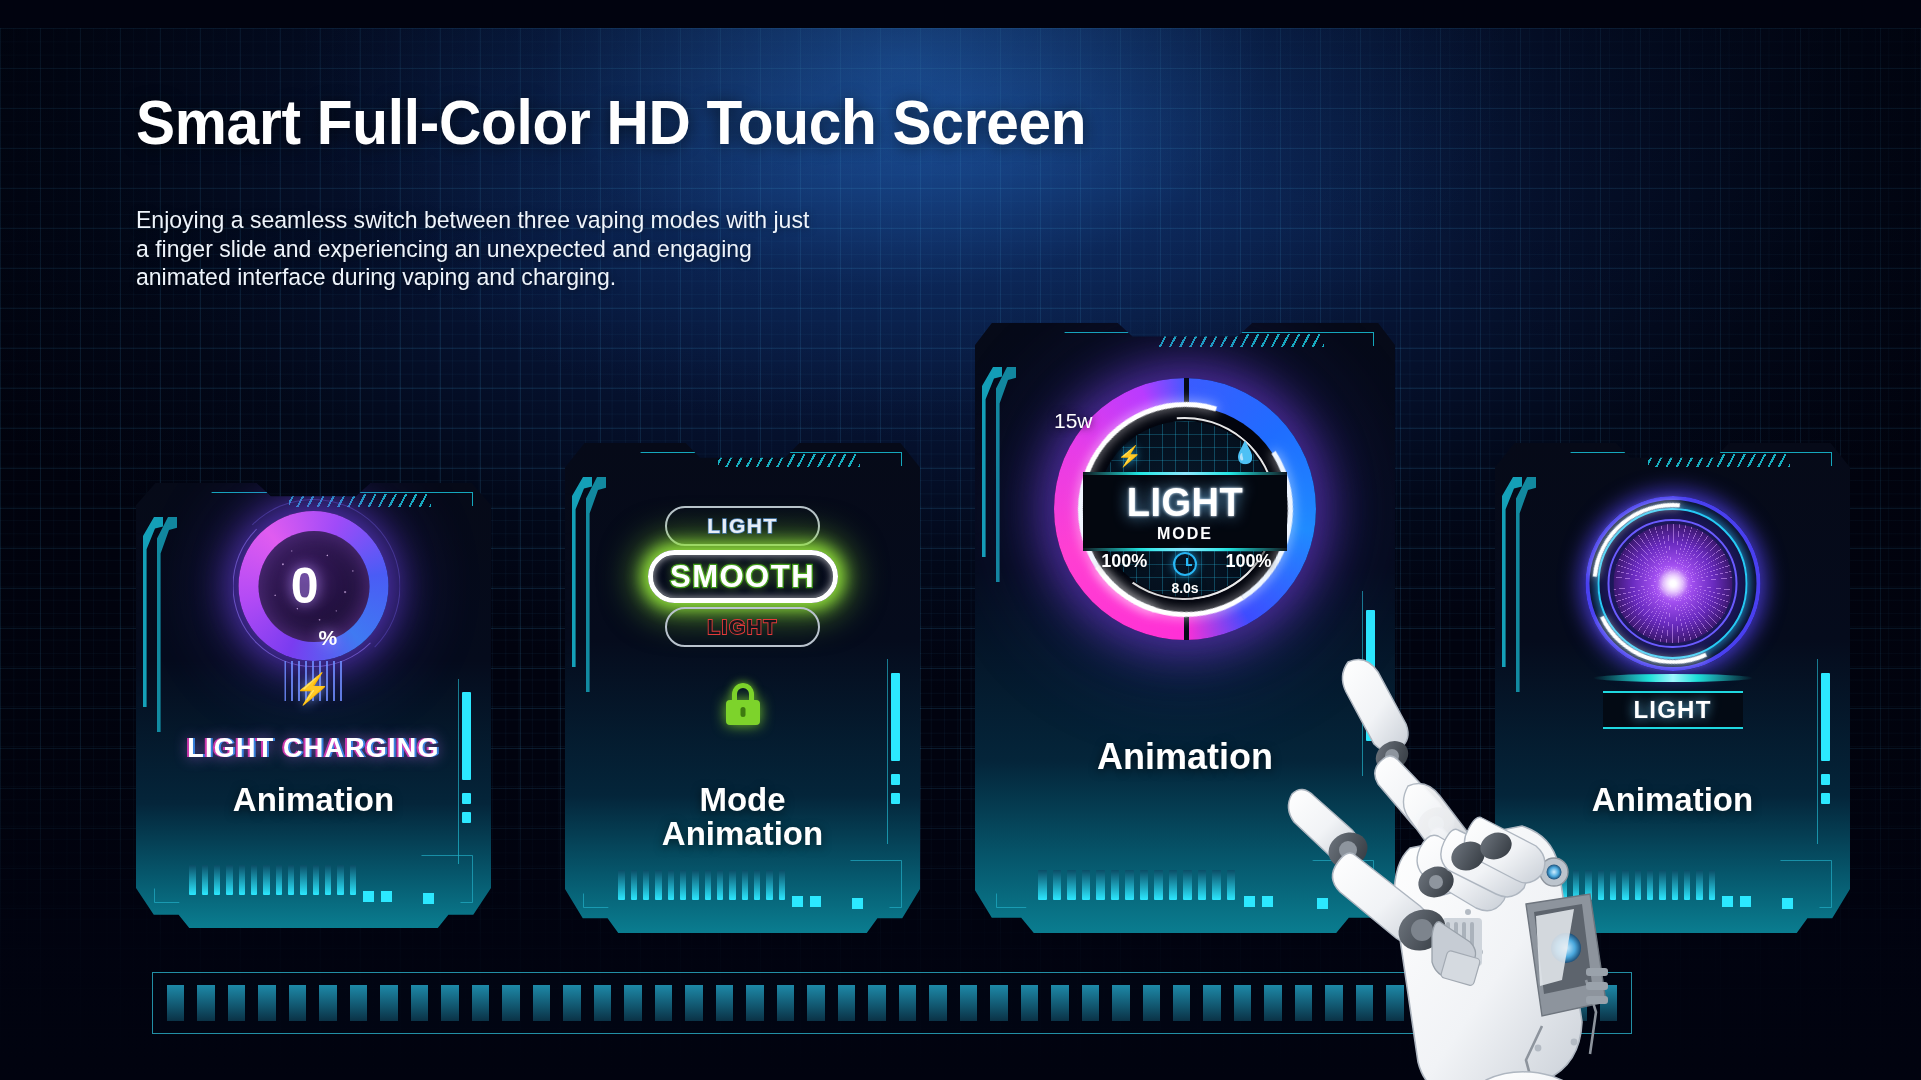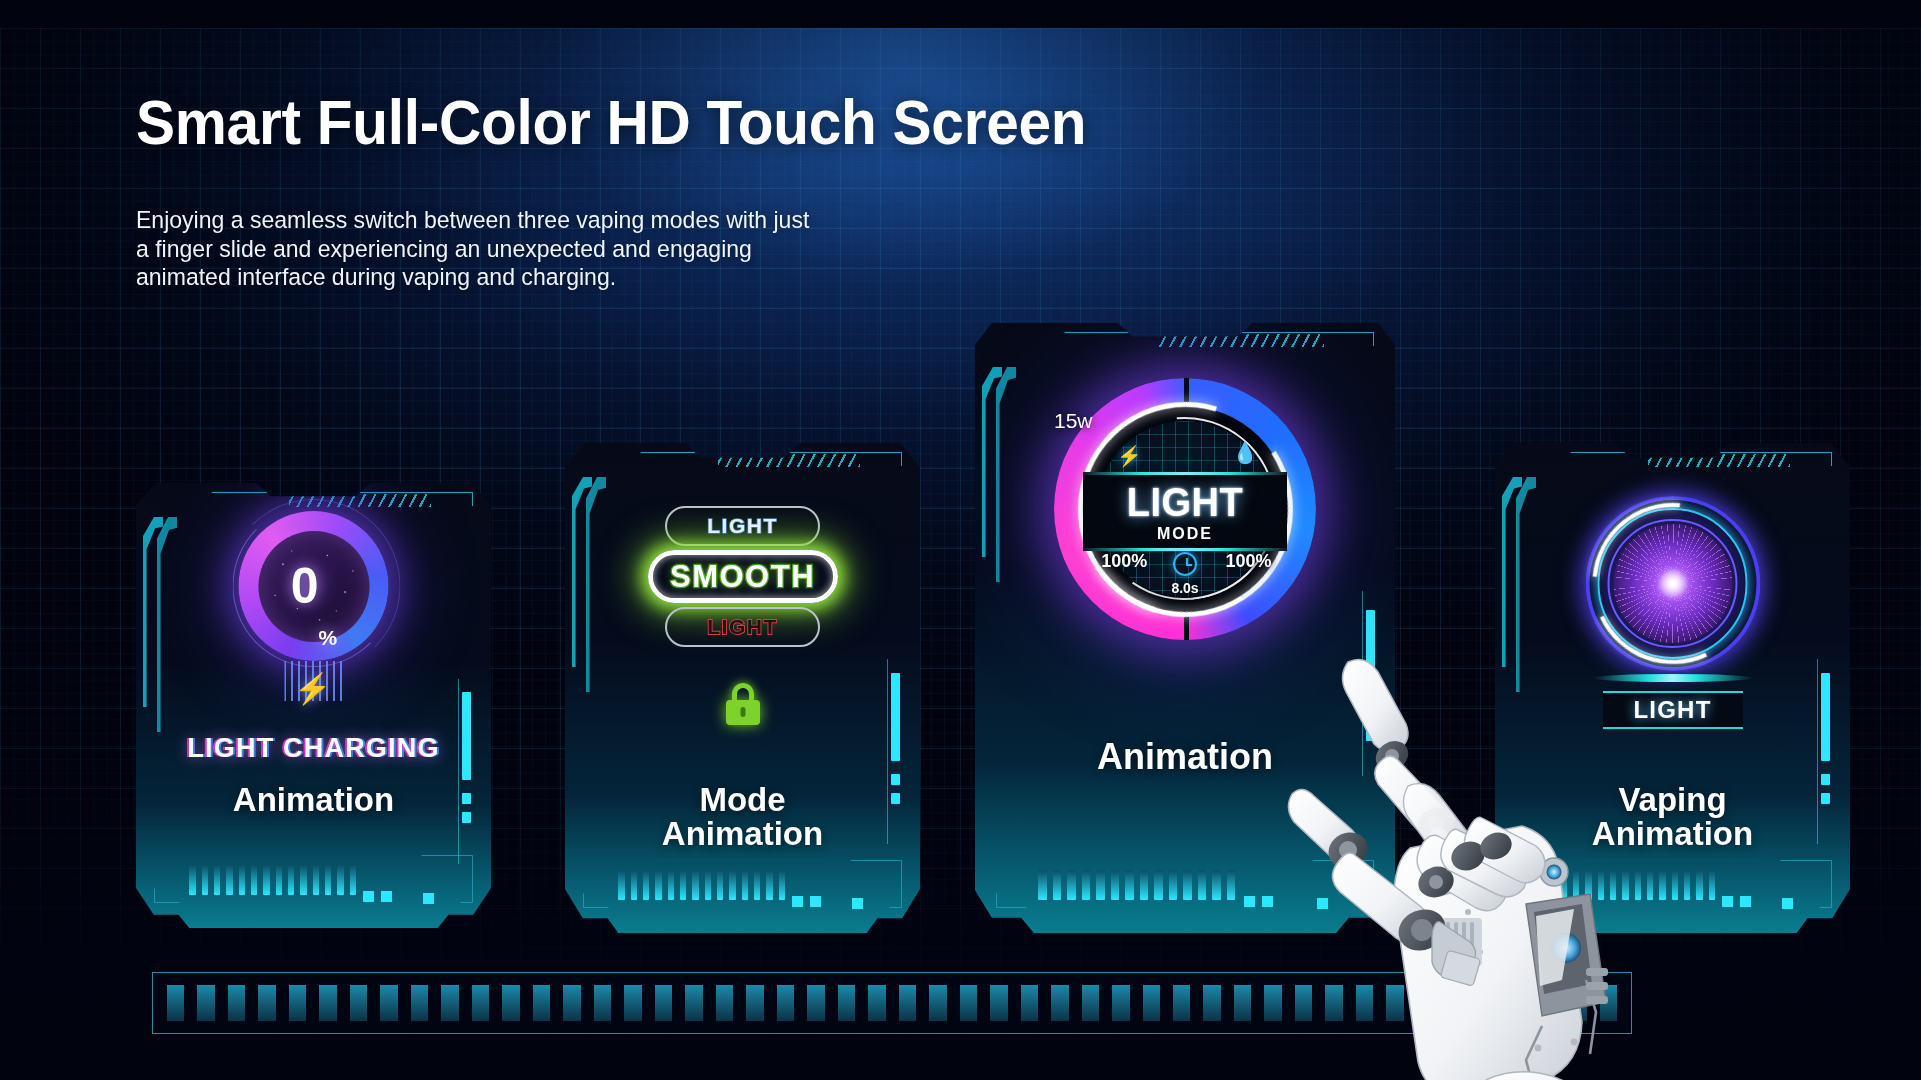--- a/index.html
+++ b/index.html
@@ -627,21 +627,20 @@
           <span></span>
       </div>
       <div class="circuit"></div>
       <div class="dotpair">
           <i></i>
           <i></i>
         </div>
       <div class="dotsolo"></div>
 
       <div class="caption" style="top:340px; font-size:33px;">
-        <div>Vaping</div>
         <div>Animation</div>
       </div>
     </div>
   </div>
 
   <div class="footbar">
     <span></span>
       <span></span>
       <span></span>
       <span></span>

